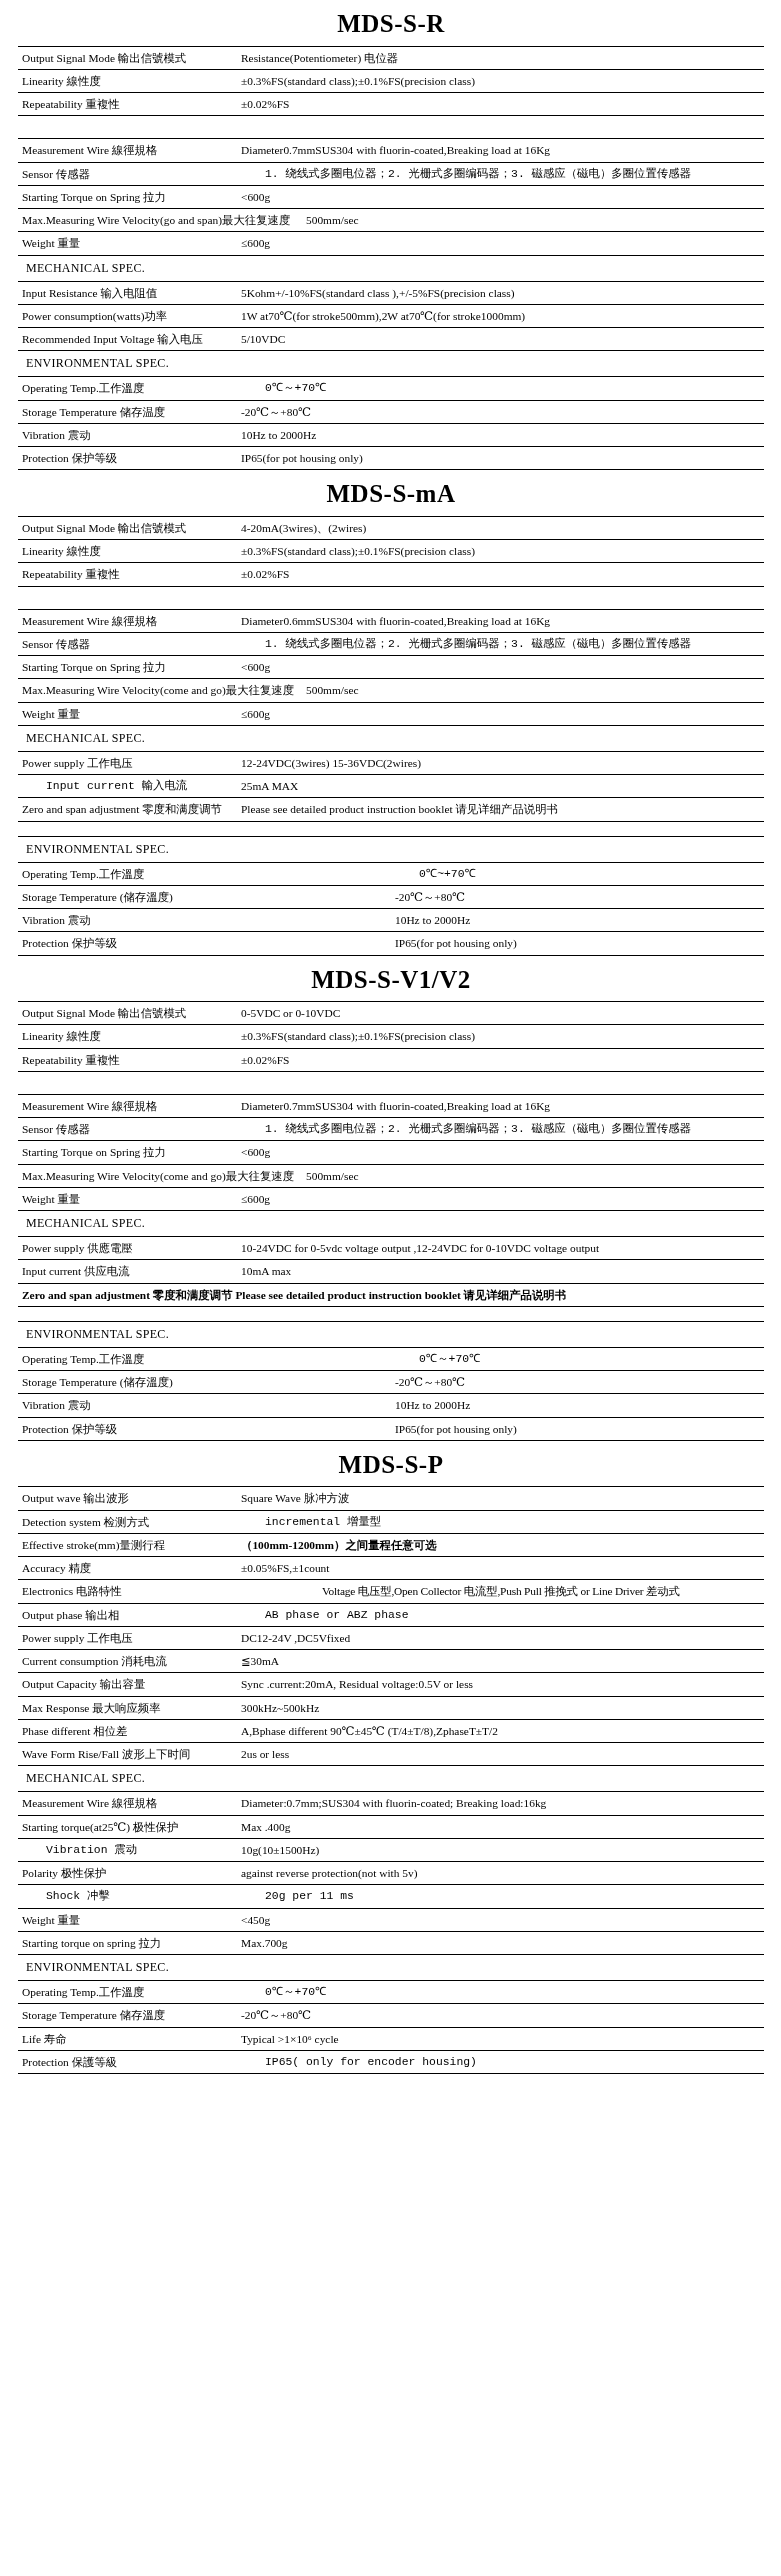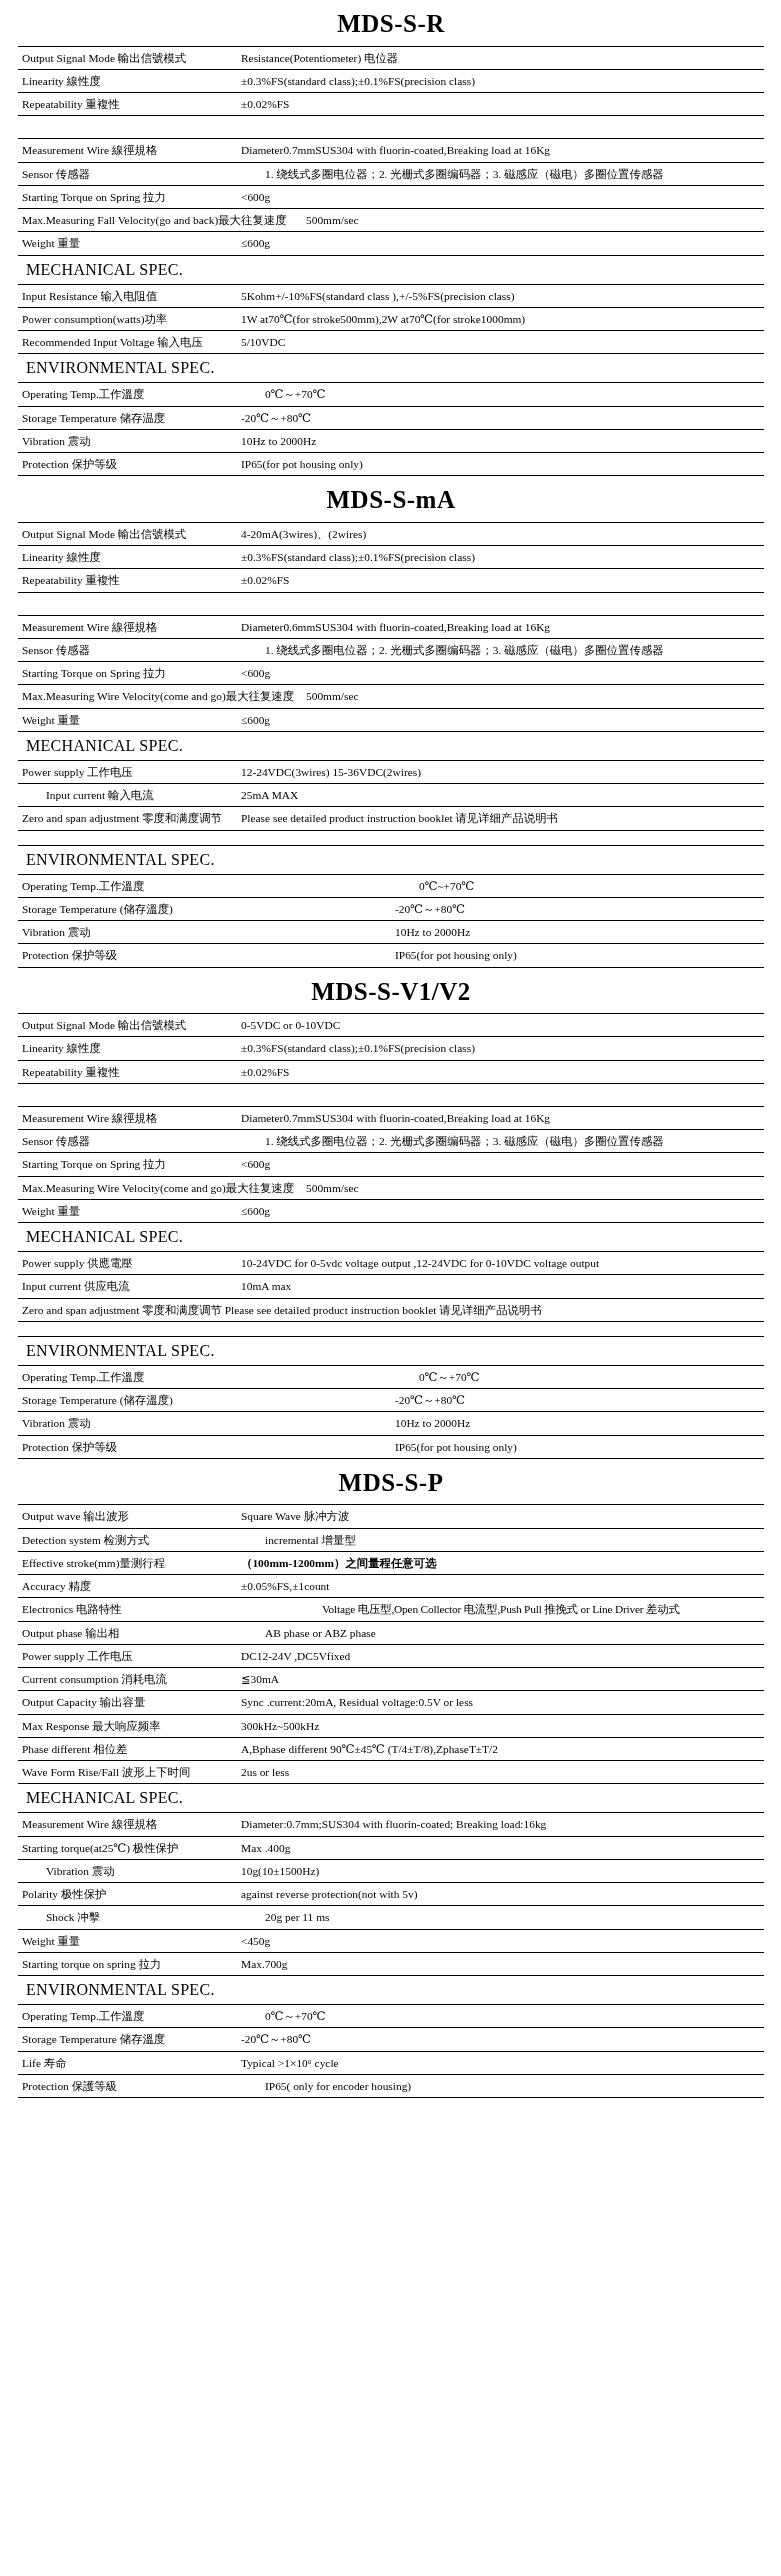--- a/index.html
+++ b/index.html
@@ -55,39 +55,40 @@
   td.value {
     width: auto;
   }
   td.value.pad-a { padding-left: 6px; }
 
   
   tr.group > td {
     border-top: 1.6px solid #000;
     border-bottom: 1.6px solid #000;
     padding: 5px 2px 5px 8px;
-    font-size: 16px;
+    font-size: 12px;
     letter-spacing: 0.3px;
     white-space: nowrap;
     margin-top: 16px;
   }
   tr.group + tr.row > td { border-top: none; }
 
   
   .gap {
     height: 22px;
   }
   .gap-sm { height: 14px; }
 
   
   td.wide {
     padding-left: 4px;
-  }
-
-  .ind-1 { padding-left: 28px !important; }
+    font-weight: bold;
+  }
+
+  .ind-1 { padding-left: 28px !important; font-family: Liberation Mono, monospace; }
   .ind-2 { padding-left: 69px !important; }
   .small { font-size: 10.7px; }
   .tight { letter-spacing: -0.2px; }
 </style>
 </head>
 <body>
 
 <div class="page">
 
   <div class="section-title first">MDS-S-R</div>
@@ -119,21 +120,21 @@
     </tr>
     <tr class="row">
       <td class="label">Sensor  传感器</td>
       <td class="value ind-1">1. 绕线式多圈电位器；2. 光栅式多圈编码器；3. 磁感应（磁电）多圈位置传感器</td>
     </tr>
     <tr class="row">
       <td class="label">Starting Torque on Spring 拉力</td>
       <td class="value pad-a">&lt;600g</td>
     </tr>
     <tr class="row">
-      <td class="label" style="width:326px">Max.Measuring Fall Velocity(go and back)最大往复速度</td>
+      <td class="label" style="width:326px">Max.Measuring Wire Velocity(go and span)最大往复速度</td>
       <td class="value ind-2">500mm/sec</td>
     </tr>
     <tr class="row">
       <td class="label">Weight 重量</td>
       <td class="value pad-a">≤600g</td>
     </tr>
     <tr class="group">
       <td colspan="2">MECHANICAL   SPEC.</td>
     </tr>
     <tr class="row">

